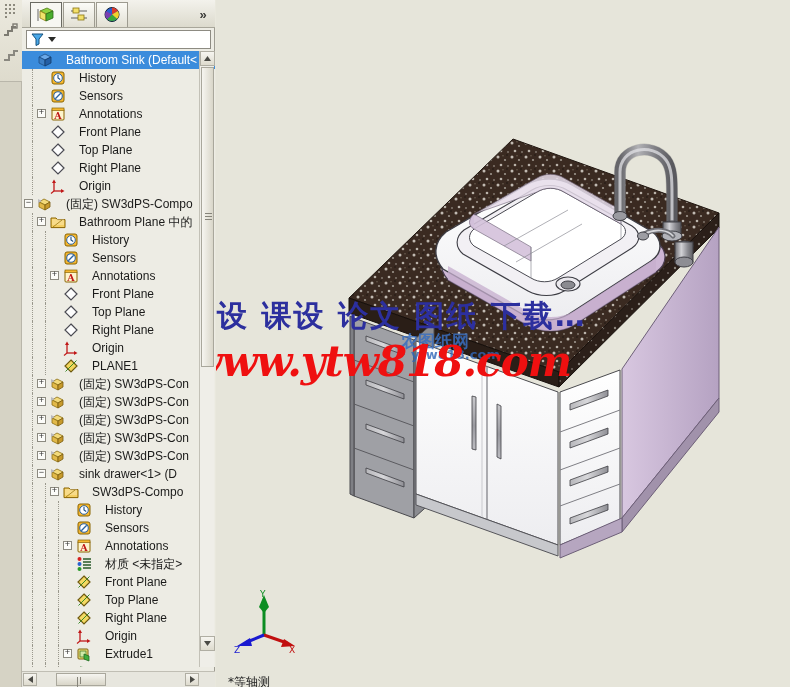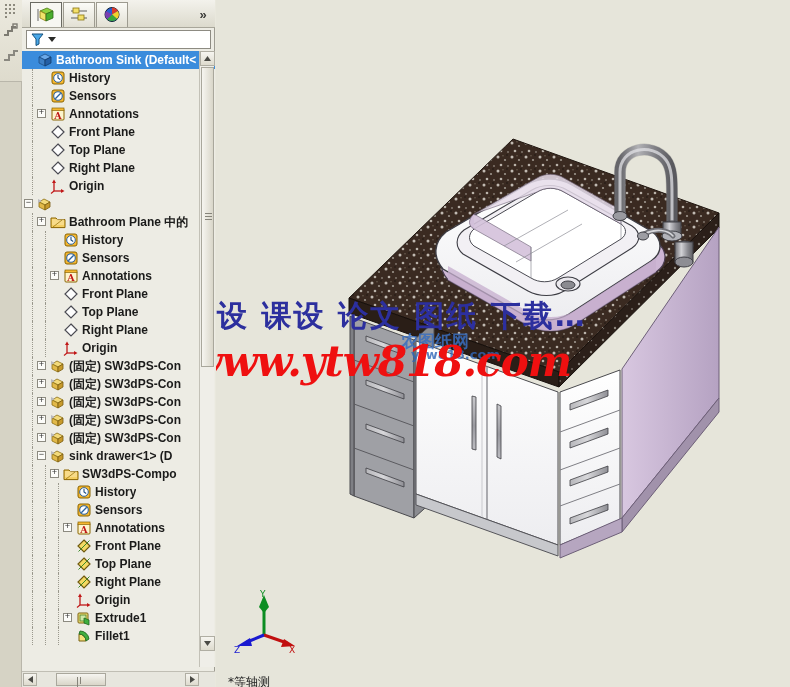--- a/index.html
+++ b/index.html
@@ -160,23 +160,22 @@
   .row {
     position: relative;
     height: 18px;
     display: flex; align-items: center;
     white-space: nowrap;
     font-size: 12px;
     color: #1b1b1a;
     line-height: 18px;
   }
   .row .lbl {
-    margin-left: 3px;
+    margin-left: 13px;
     overflow: hidden;
-    font-weight: bold;
   }
   .row.sel {
     background: #3b8cdc;
   }
   .row.sel .lbl { color: #ffffff; }
   .expander {
     position:absolute;
     width: 9px; height: 9px;
     border: 1px solid #8c8a80;
     background: #fcfcf9;
@@ -385,20 +384,21 @@
           <span class="lbl">Origin</span>
         </div>
         <div class="row">
           <span class="expander" style="left: 2px; top: 4px;">−</span>
           <span class="ico" style="margin-left: 15px;"><svg width="16" height="16" viewBox="0 0 16 16">
               <polygon points="2,6 7,3 13,6 8,9" fill="#f3da7a" stroke="#8a6d12" stroke-width=".8"></polygon>
               <polygon points="2,6 8,9 8,14 2,11" fill="#e2b949" stroke="#8a6d12" stroke-width=".8"></polygon>
               <polygon points="8,9 13,6 13,11 8,14" fill="#c79a2c" stroke="#7a5c10" stroke-width=".8"></polygon>
               <path d="M1 3 l4 2 -4 2z" fill="#b9b9bd"></path>
             </svg></span>
+          <span class="lbl">(固定) SW3dPS-Compo</span>
         </div>
         <div class="row">
           <span class="dots" style="left: 10px;"></span>
           <span class="expander" style="left: 15px; top: 4px;">+</span>
           <span class="ico" style="margin-left: 28px;"><svg width="16" height="16" viewBox="0 0 16 16">
               <path d="M1 4 h5 l1.4 1.6 H15 v8 H1 z" fill="#f5cf63" stroke="#8a6400" stroke-width="1"></path>
               <path d="M2 6 l12 0 M2 8 l12 0 M2 10 l12 0" stroke="#fff" stroke-width=".7" opacity=".7"></path>
               <path d="M3 13 l9 -7" stroke="#9a7710" stroke-width=".8"></path>
             </svg></span>
           <span class="lbl">Bathroom Plane 中的</span>
@@ -465,20 +465,29 @@
               <line x1="4" y1="13" x2="4" y2="3" stroke="#c01818" stroke-width="1.3"></line>
               <polygon points="4,1.5 6,5 2,5" fill="#c01818"></polygon>
               <line x1="4" y1="13" x2="13" y2="13" stroke="#c01818" stroke-width="1.3"></line>
               <polygon points="14.5,13 11,15 11,11" fill="#c01818"></polygon>
               <line x1="4" y1="13" x2="1" y2="15.5" stroke="#c01818" stroke-width="1.1"></line>
             </svg></span>
           <span class="lbl">Origin</span>
         </div>
         <div class="row">
           <span class="dots" style="left: 10px;"></span>
+          <span class="dots" style="left: 23px;"></span>
+          <span class="ico" style="margin-left: 41px;"><svg width="16" height="16" viewBox="0 0 16 16">
+              <polygon points="8,2 14,8 8,14 2,8" fill="#f2d65c" stroke="#6e5a10" stroke-width="1.2"></polygon>
+              <path d="M2.5 13.5 L13.5 2.5" stroke="#3a8a2a" stroke-width="1"></path>
+            </svg></span>
+          <span class="lbl">PLANE1</span>
+        </div>
+        <div class="row">
+          <span class="dots" style="left: 10px;"></span>
           <span class="expander" style="left: 15px; top: 4px;">+</span>
           <span class="ico" style="margin-left: 28px;"><svg width="16" height="16" viewBox="0 0 16 16">
               <polygon points="2,6 7,3 13,6 8,9" fill="#f3da7a" stroke="#8a6d12" stroke-width=".8"></polygon>
               <polygon points="2,6 8,9 8,14 2,11" fill="#e2b949" stroke="#8a6d12" stroke-width=".8"></polygon>
               <polygon points="8,9 13,6 13,11 8,14" fill="#c79a2c" stroke="#7a5c10" stroke-width=".8"></polygon>
               <path d="M1 3 l4 2 -4 2z" fill="#b9b9bd"></path>
             </svg></span>
           <span class="lbl">(固定) SW3dPS-Con</span>
         </div>
         <div class="row">
@@ -573,20 +582,32 @@
           <span class="dots" style="left: 10px;"></span>
           <span class="dots" style="left: 23px;"></span>
           <span class="dots" style="left: 36px;"></span>
           <span class="expander" style="left: 41px; top: 4px;">+</span>
           <span class="ico" style="margin-left: 54px;"><svg width="16" height="16" viewBox="0 0 16 16">
               <rect x="2" y="3" width="12" height="11" rx="1" fill="#fdf4cd" stroke="#8a6400" stroke-width="1"></rect>
               <rect x="2" y="2" width="12" height="2.4" fill="#f5b731" stroke="#8a6400" stroke-width=".7"></rect>
               <text x="8" y="12.5" font-size="9.5" text-anchor="middle" fill="#c01818" font-family="DejaVu Serif, serif" font-weight="bold">A</text>
             </svg></span>
           <span class="lbl">Annotations</span>
+        </div>
+        <div class="row">
+          <span class="dots" style="left: 10px;"></span>
+          <span class="dots" style="left: 23px;"></span>
+          <span class="dots" style="left: 36px;"></span>
+          <span class="ico" style="margin-left: 54px;"><svg width="16" height="16" viewBox="0 0 16 16">
+              <circle cx="3.5" cy="3" r="2" fill="#d62020"></circle>
+              <circle cx="3.5" cy="8" r="2" fill="#2a62cf"></circle>
+              <circle cx="3.5" cy="13" r="2" fill="#2a9a2a"></circle>
+              <path d="M7 3 h8 M7 6 h8 M7 9 h8 M7 12 h8" stroke="#2a5a2a" stroke-width="1.3"></path>
+            </svg></span>
+          <span class="lbl">材质 &lt;未指定&gt;</span>
         </div>
         <div class="row">
           <span class="dots" style="left: 10px;"></span>
           <span class="dots" style="left: 23px;"></span>
           <span class="dots" style="left: 36px;"></span>
           <span class="ico" style="margin-left: 54px;"><svg width="16" height="16" viewBox="0 0 16 16">
               <polygon points="8,2 14,8 8,14 2,8" fill="#f4d962" stroke="#6e5a10" stroke-width="1.2"></polygon>
               <path d="M2.5 13.5 L13.5 2.5" stroke="#3a8a2a" stroke-width="1"></path>
             </svg></span>
           <span class="lbl">Front Plane</span>

